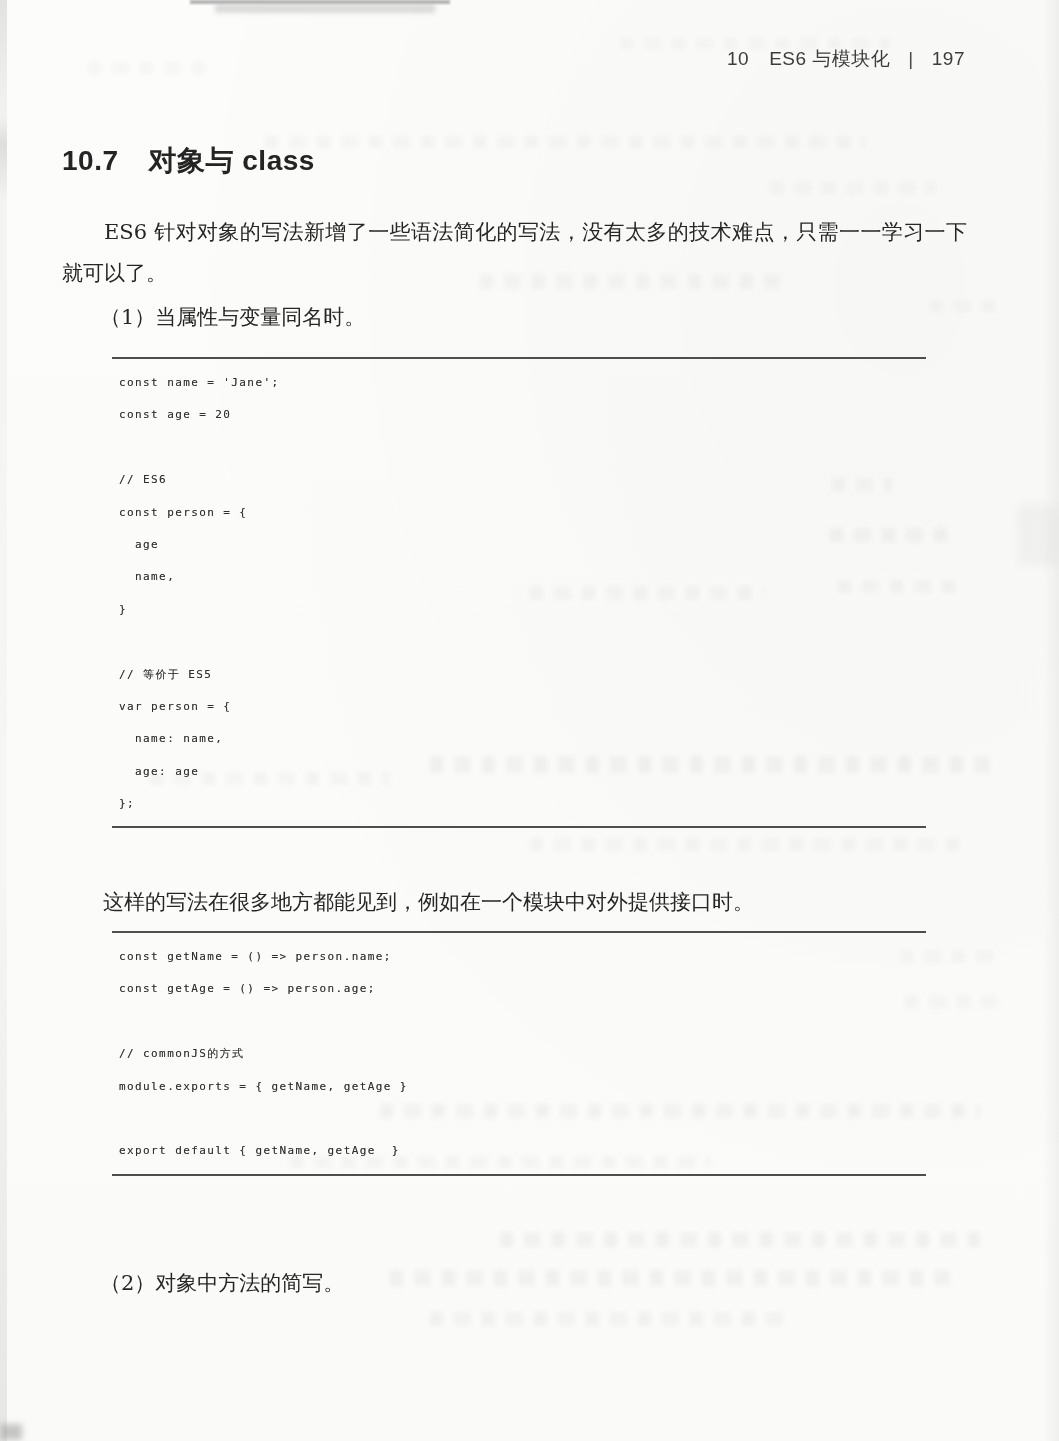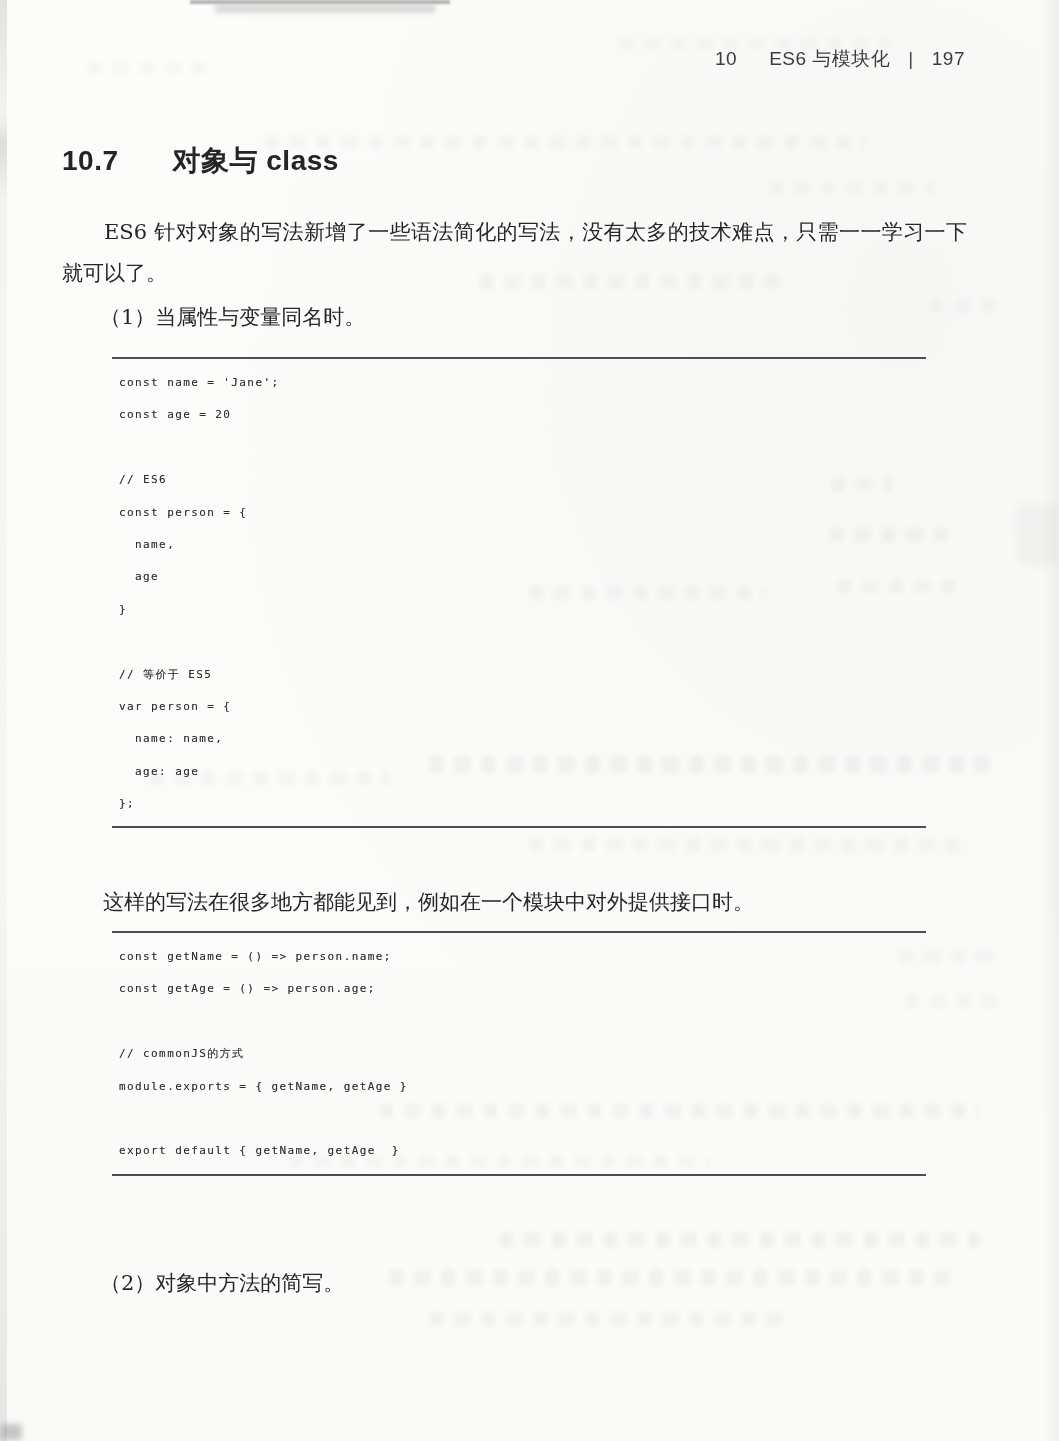--- a/index.html
+++ b/index.html
@@ -22,35 +22,34 @@
   
   .running-head {
     position: absolute;
     top: 46px; right: 94px;
     display: flex; align-items: baseline;
     font-family: "Liberation Sans", sans-serif;
     font-size: 19px;
     color: #3c3c3c;
     letter-spacing: 0.5px;
   }
-  .running-head .chap-num { margin-right: 32px; }
+  .running-head .chap-num { margin-right: 20px; }
   .running-head .sep { margin: 0 18px; color: #4a4a4a; }
 
   
   .section-title {
     position: absolute;
     top: 142px; left: 62px;
     margin: 0;
     display: flex; align-items: baseline;
     font-family: "Liberation Sans", sans-serif;
     font-weight: 700;
     font-size: 28px;
     color: #242424;
     letter-spacing: 0.5px;
-    gap: 24px;
   }
   .section-title .sec-num { margin-right: 30px; }
 
   
   .body-par {
     position: absolute;
     margin: 0;
     font-size: 21px;
     line-height: 41px;
     color: #262626;
@@ -172,22 +171,22 @@
   <p class="body-par par-intro">ES6 针对对象的写法新增了一些语法简化的写法，没有太多的技术难点，只需一一学习一下就可以了。</p>
 
   <p class="body-par par-item1">（1）当属性与变量同名时。</p>
 
   <div class="code-block code-block-1">
       <div class="code-line">const name = 'Jane';</div>
       <div class="code-line">const age = 20</div>
       <div class="code-line">&nbsp;</div>
       <div class="code-line">// ES6</div>
       <div class="code-line">const person = {</div>
+      <div class="code-line">  age</div>
       <div class="code-line">  name,</div>
-      <div class="code-line">  age</div>
       <div class="code-line">}</div>
       <div class="code-line">&nbsp;</div>
       <div class="code-line">// 等价于 ES5</div>
       <div class="code-line">var person = {</div>
       <div class="code-line">  name: name,</div>
       <div class="code-line">  age: age</div>
       <div class="code-line">};</div>
     </div>
 
   <p class="body-par par-middle">这样的写法在很多地方都能见到，例如在一个模块中对外提供接口时。</p>

